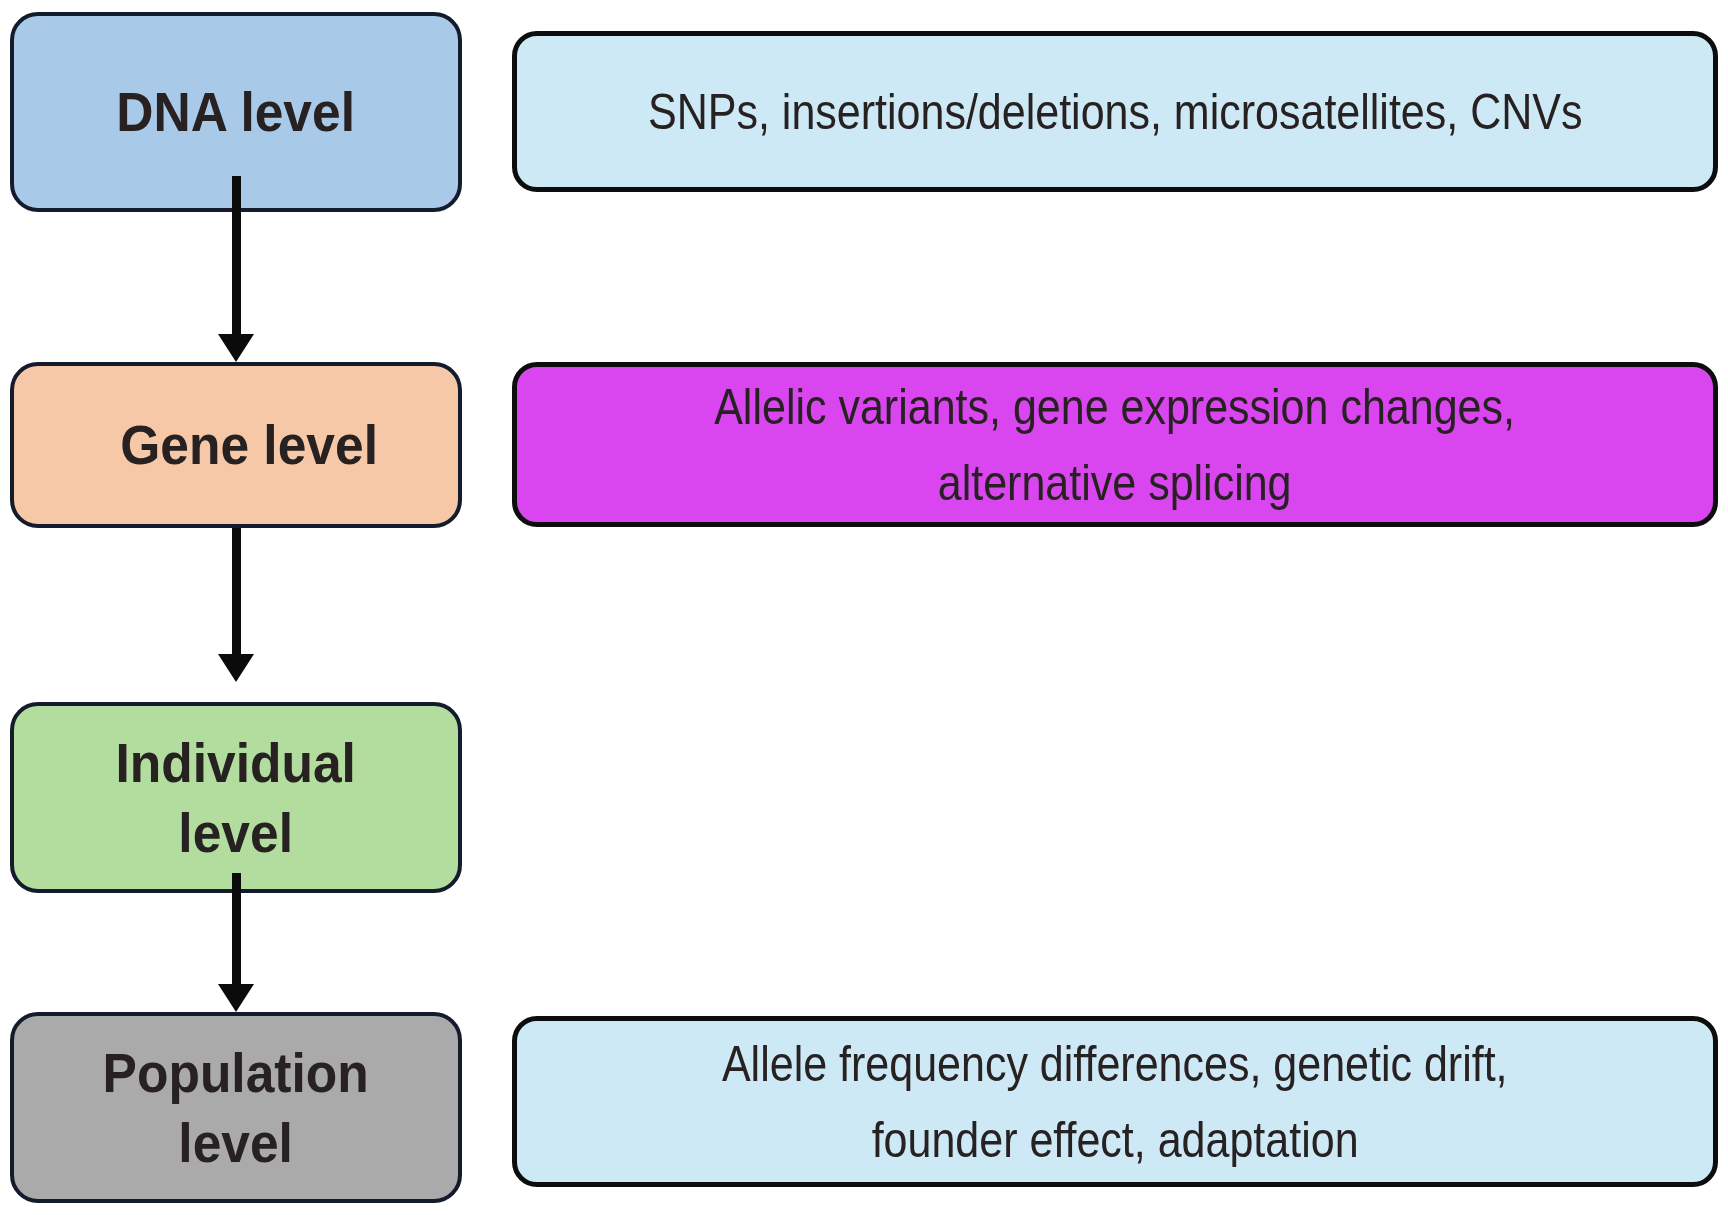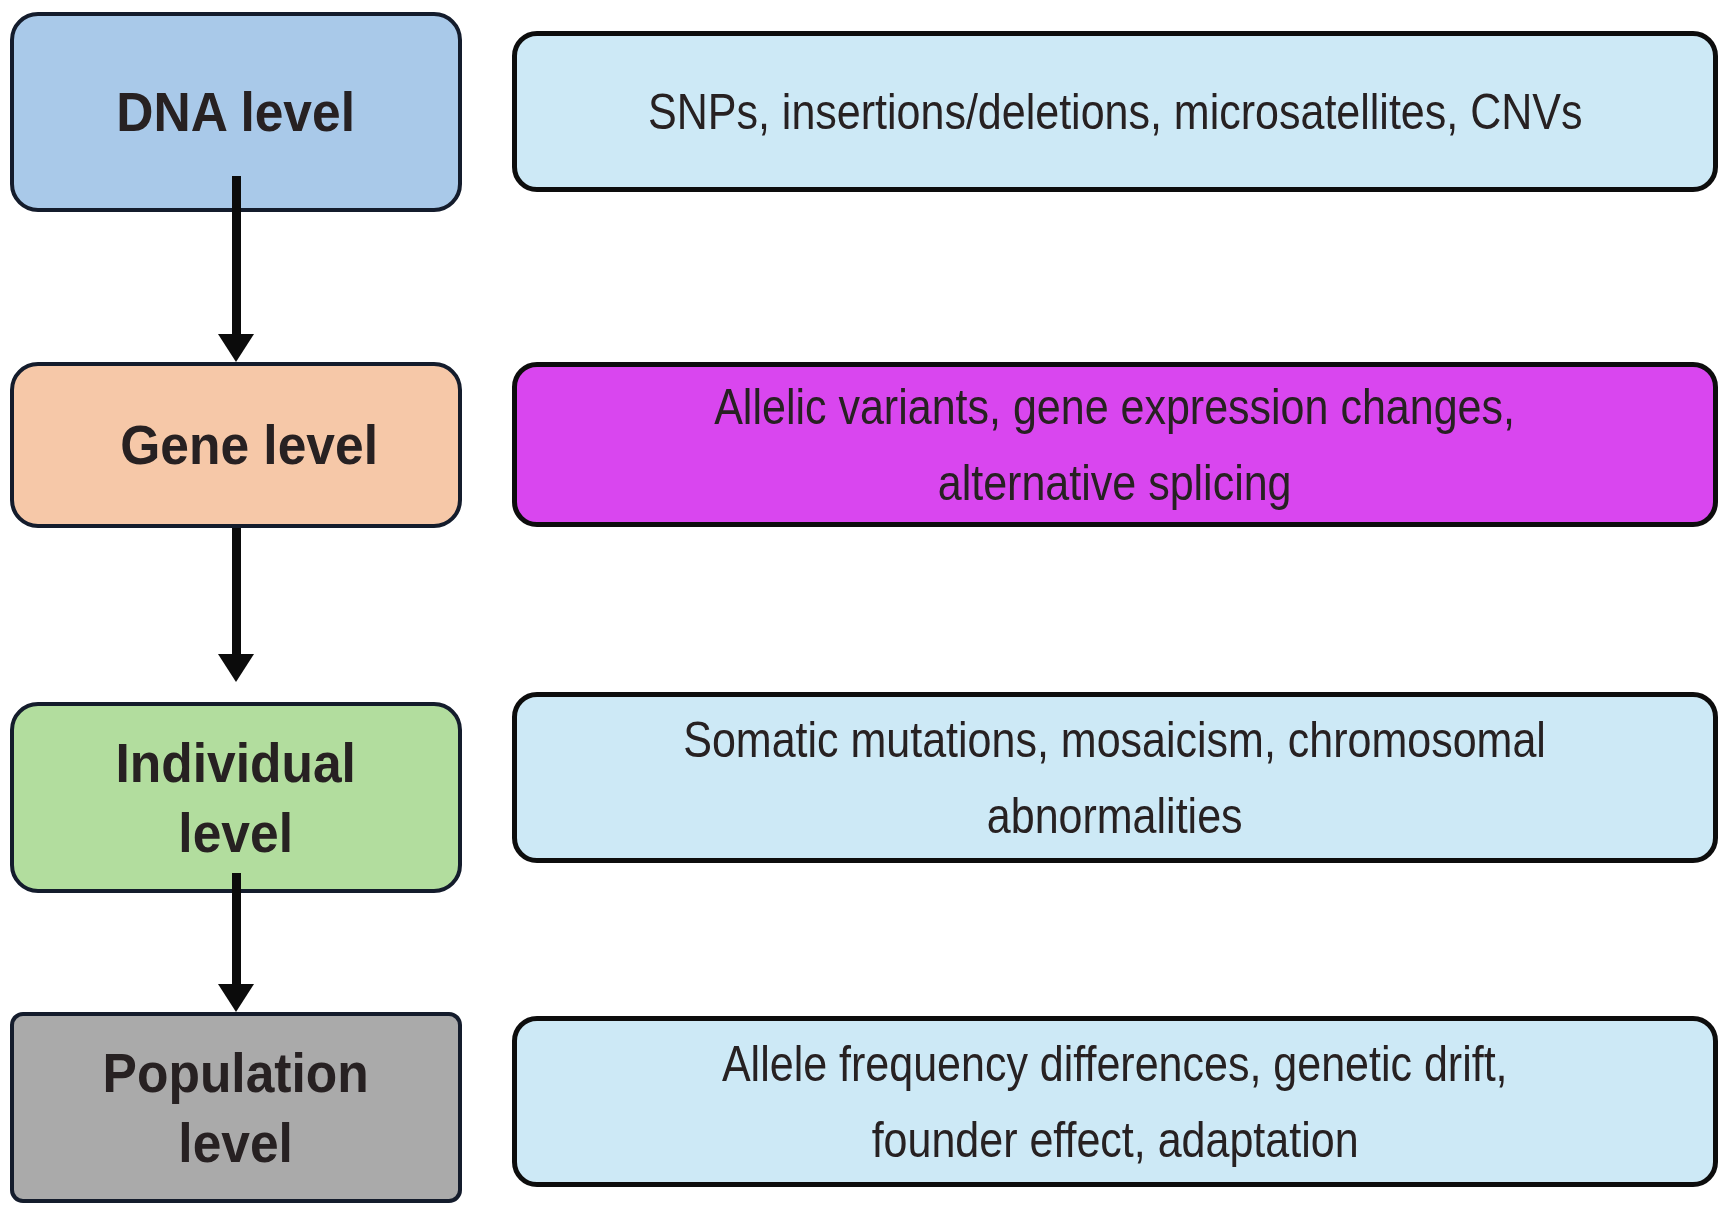--- a/index.html
+++ b/index.html
@@ -127,31 +127,27 @@
     <div class="arrow-stem" style="background: rgb(11, 11, 11);"></div>
     <div class="arrow-head" style="border-top-color: rgb(11, 11, 11);"></div>
   </div>
 
   <div class="level-box lv3" style="background: rgb(178, 221, 158); border-color: rgb(20, 28, 44);">
     <div class="level-label" style="color: rgb(39, 33, 34);">
       <div>Individual</div>
       <div>level</div>
     </div>
   </div>
-  <div class="detail-box dt3" style="background: rgb(205, 233, 246); border-color: rgb(13, 13, 13); color: rgb(39, 33, 34);">
-    <div class="detail-line">Somatic mutations, mosaicism, chromosomal</div>
-    <div class="detail-line">abnormalities</div>
-  </div>
 
   <div class="arrow ar3">
     <div class="arrow-stem" style="background: rgb(11, 11, 11);"></div>
     <div class="arrow-head" style="border-top-color: rgb(11, 11, 11);"></div>
   </div>
 
-  <div class="level-box lv4" style="background: rgb(170, 170, 170); border-color: rgb(20, 28, 44); border-radius: 13px;">
+  <div class="level-box lv4" style="background: rgb(170, 170, 170); border-color: rgb(20, 28, 44);">
     <div class="level-label" style="color: rgb(39, 33, 34);">
       <div>Population</div>
       <div>level</div>
     </div>
   </div>
   <div class="detail-box dt4" style="background: rgb(205, 233, 246); border-color: rgb(13, 13, 13); color: rgb(39, 33, 34); justify-content: center;">
     <div class="detail-line">Allele frequency differences, genetic drift,</div>
     <div class="detail-line">founder effect, adaptation</div>
   </div>
 

